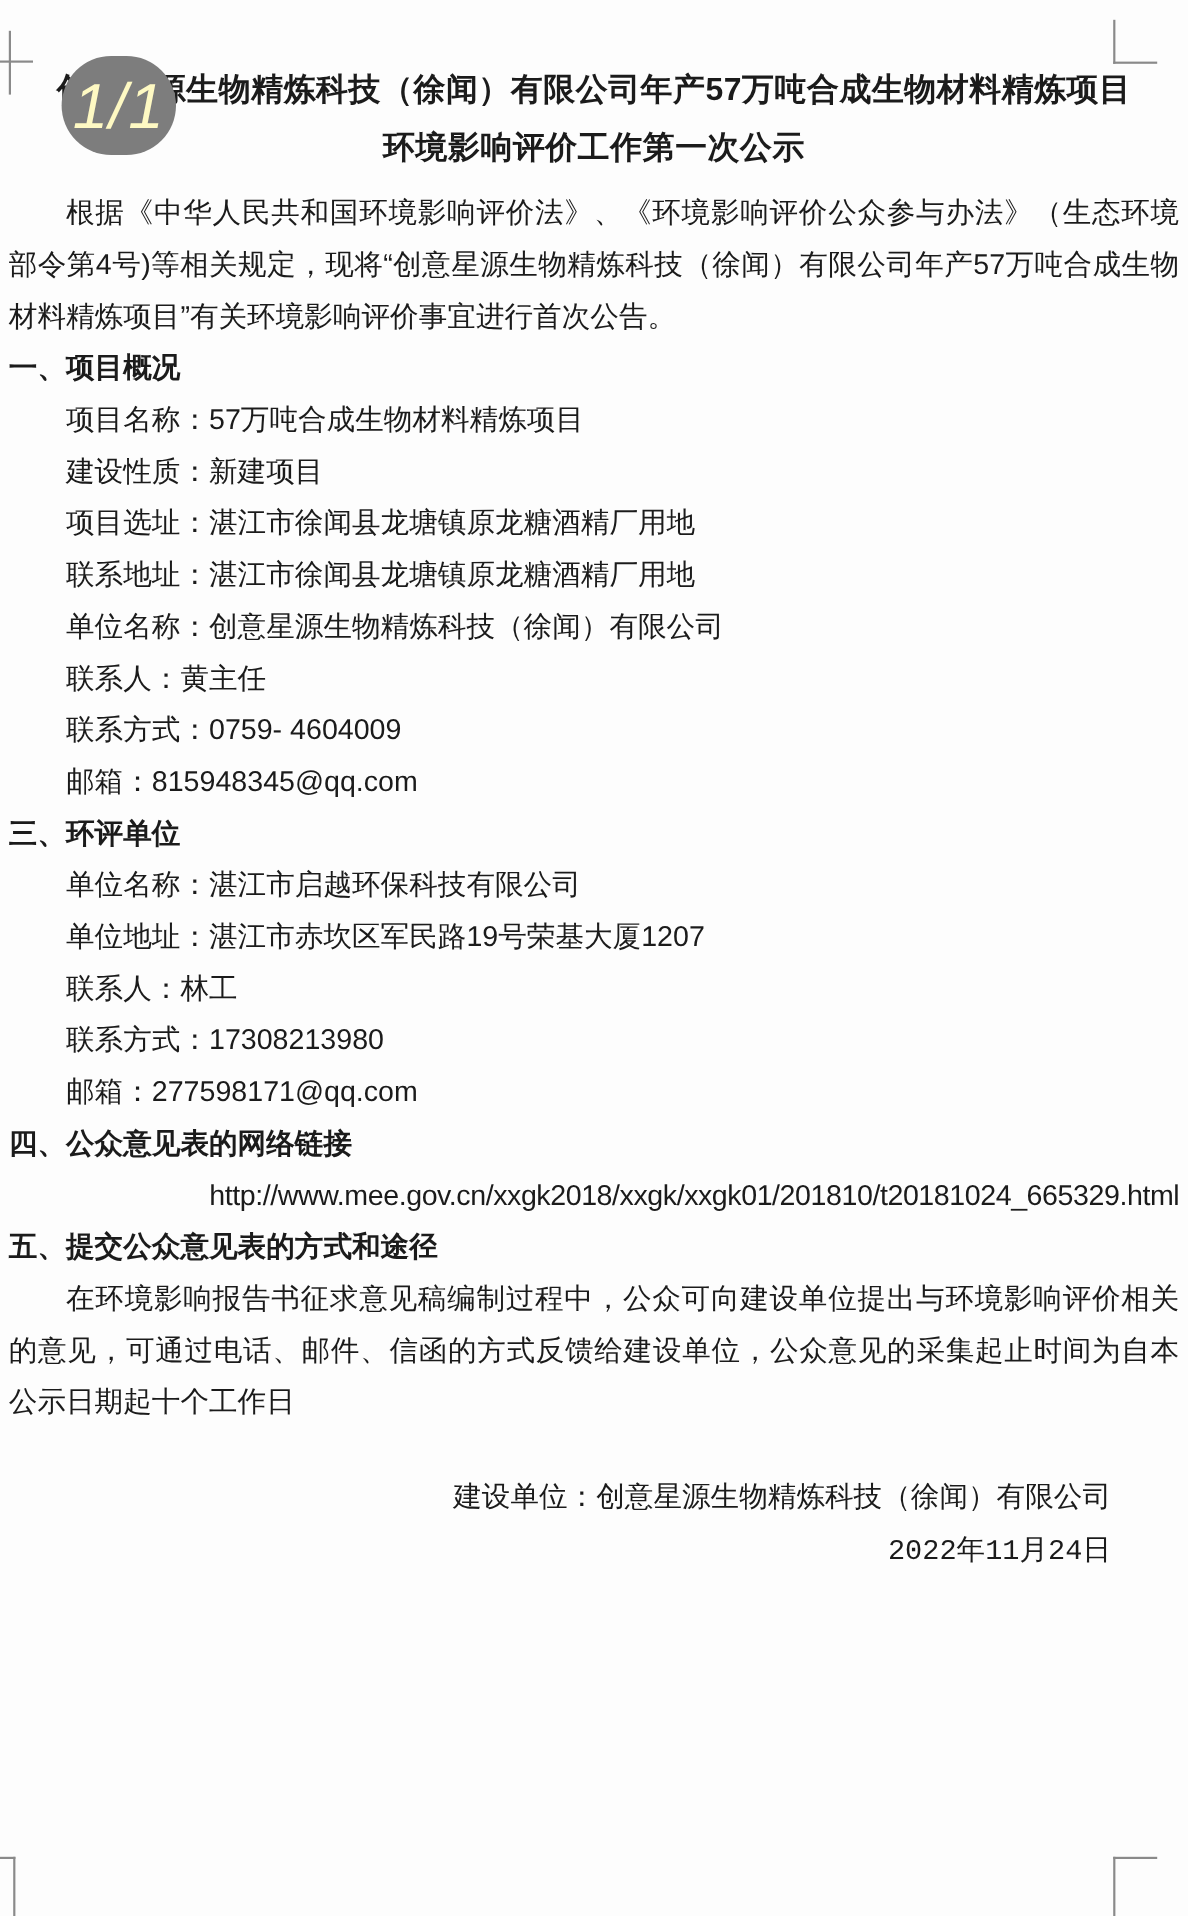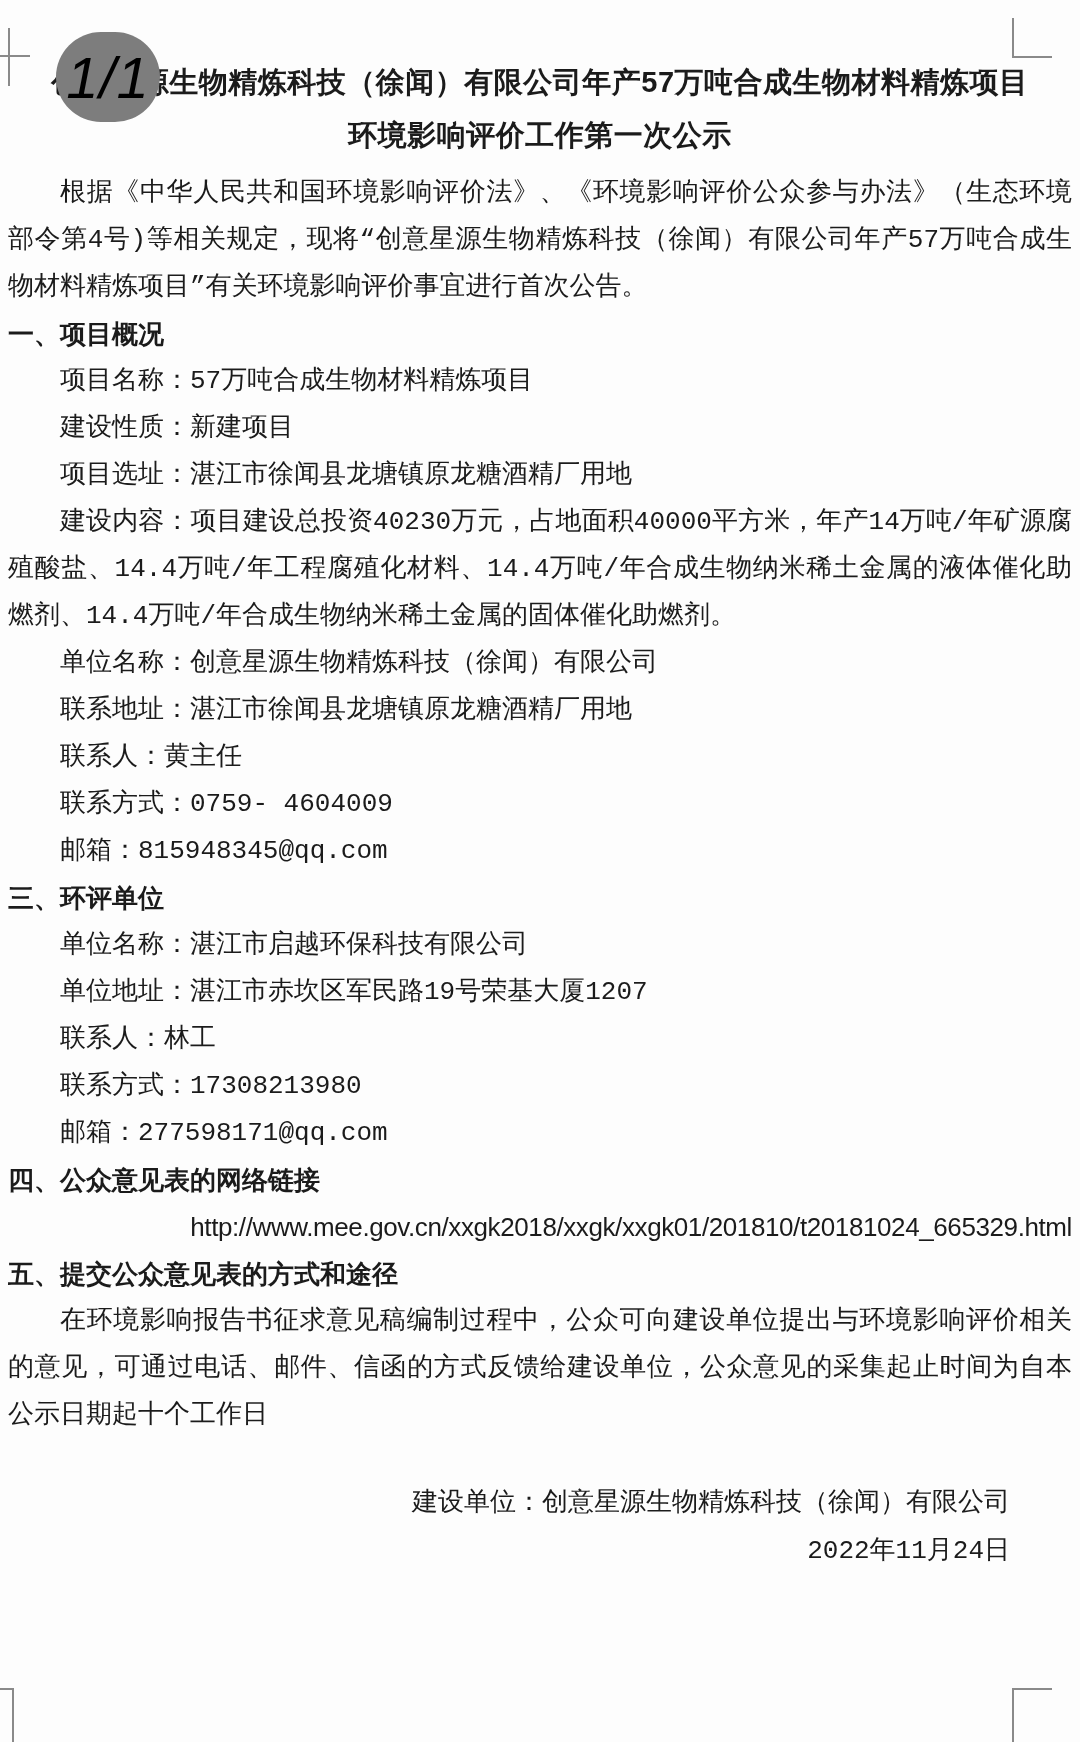--- a/index.html
+++ b/index.html
@@ -17,41 +17,41 @@
   .tl-h{left:0;top:55px;width:30px;height:2px;}
   .tr-v{left:1012px;top:18px;width:2px;height:40px;}
   .tr-h{left:1012px;top:56px;width:40px;height:2px;}
   .bl-h{left:0;top:1688px;width:14px;height:2px;}
   .bl-v{left:12px;top:1688px;width:2px;height:54px;}
   .br-h{left:1012px;top:1688px;width:40px;height:2px;}
   .br-v{left:1012px;top:1688px;width:2px;height:54px;}
 
   
   .badge{
-    position:absolute;left:56px;top:32px;width:104px;height:90px;
+    position:absolute;left:56px;top:51px;width:104px;height:90px;
     background:var(--badge,#7d7d7d);
     border-radius:50px;
     display:flex;align-items:center;justify-content:center;
-    color:#000000;font-size:58px;font-style:italic;font-weight:500;
+    color:#fef9c3;font-size:58px;font-style:italic;font-weight:500;
     z-index:5;letter-spacing:1px;
   }
 
   .content{position:absolute;left:8px;right:8px;top:0;z-index:1;}
 
   .title{
     margin:56px 0 8px 0;
     font-size:29px;font-weight:700;line-height:53px;
     text-align:center;letter-spacing:0.5px;
   }
   .title .tline{display:block;}
 
   .para,.item,.heading,.url{
     margin:0;font-size:26px;line-height:47px;
   }
-  .para{text-align:justify;font-family:Liberation Mono, monospace;}
+  .para{text-align:justify;}
   .indent{text-indent:2em;}
   .heading{font-weight:700;}
   .url{text-indent:2em;letter-spacing:-0.4px;white-space:nowrap;text-align:right;}
 
   .footer{margin-top:40px;text-align:right;padding-right:62px;}
   .footer p{margin:0;font-size:26px;line-height:48px;font-family:Liberation Mono, monospace;}
 </style>
 </head>
 <body>
 
@@ -73,24 +73,23 @@
     <span class="tline">创意星源生物精炼科技（徐闻）有限公司年产57万吨合成生物材料精炼项目</span>
     <span class="tline">环境影响评价工作第一次公示</span>
   </h1>
 
   <p class="para indent">根据《中华人民共和国环境影响评价法》、《环境影响评价公众参与办法》（生态环境部令第4号)等相关规定，现将“创意星源生物精炼科技（徐闻）有限公司年产57万吨合成生物材料精炼项目”有关环境影响评价事宜进行首次公告。</p>
 
   <p class="heading">一、项目概况</p>
   <p class="para indent">项目名称：57万吨合成生物材料精炼项目</p>
   <p class="para indent">建设性质：新建项目</p>
   <p class="para indent">项目选址：湛江市徐闻县龙塘镇原龙糖酒精厂用地</p>
-  <p class="para indent">建设内容：项目建设总投资40230万元，占地面积40000平方米，年产14万吨/年矿源腐殖酸盐、14.4万吨/年工程腐殖化材料、14.4万吨/年合成生物纳米稀土金属的液体催化助燃剂、14.4万吨/年合成生物纳米稀土金属的固体催化助燃剂。</p>
 
+  <p class="para indent">联系地址：湛江市徐闻县龙塘镇原龙糖酒精厂用地</p>
   <p class="para indent">单位名称：创意星源生物精炼科技（徐闻）有限公司</p>
-  <p class="para indent">联系地址：湛江市徐闻县龙塘镇原龙糖酒精厂用地</p>
   <p class="para indent">联系人：黄主任</p>
   <p class="para indent">联系方式：0759- 4604009</p>
   <p class="para indent">邮箱：815948345@qq.com</p>
 
   <p class="heading">三、环评单位</p>
   <p class="para indent">单位名称：湛江市启越环保科技有限公司</p>
   <p class="para indent">单位地址：湛江市赤坎区军民路19号荣基大厦1207</p>
   <p class="para indent">联系人：林工</p>
   <p class="para indent">联系方式：17308213980</p>
   <p class="para indent">邮箱：277598171@qq.com</p>

